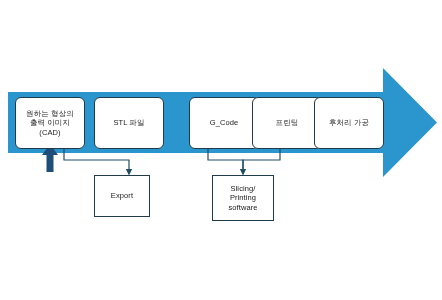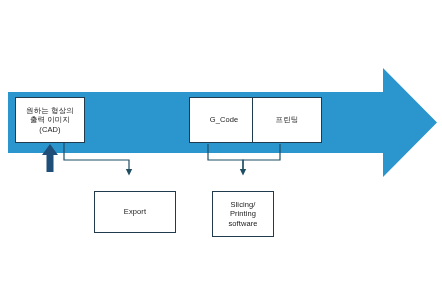--- a/index.html
+++ b/index.html
@@ -24,22 +24,22 @@
     text-align:center;
   }
   .node .lbl{
     font-size:7.5px;
     line-height:9.5px;
     color:#1A1A1A;
     letter-spacing:0.1px;
     white-space:pre-line;
     padding:0 2px;
   }
-  .stage-node{height:46px;top:97px;}
-  .support-node{height:42px;top:175px;margin-top:16px;}
+  .stage-node{height:52px;top:97px;border-radius:6px;}
+  .support-node{height:42px;top:175px;}
   .support-node.tall{height:46px;top:175px;}
 </style>
 </head>
 <body>
 
 <div id="stage">
 
   <svg id="svg-layer" viewBox="0 0 442 300">
 
     <g>
@@ -64,32 +64,38 @@
       <path d="M 50 144 L 58 155 L 53.5 155 L 53.5 172 L 46.5 172 L 46.5 155 L 42 155 Z" fill="#1F4E79"></path>
     </g>
   </svg>
 
   <div class="node stage-node" style="left:15px;width:70px;">
     <span class="lbl">원하는 형상의
 출력 이미지
 (CAD)</span>
   </div>
 
+  <div class="node stage-node" style="left:94px;width:70px;">
+    <span class="lbl">STL 파일</span>
+  </div>
 
   <div class="node stage-node" style="left:173px;width:70px;margin-left:16px;">
     <span class="lbl">G_Code</span>
   </div>
 
   <div class="node stage-node" style="left:252px;width:70px;">
     <span class="lbl">프린팅</span>
   </div>
 
+  <div class="node stage-node" style="left:314px;width:70px;">
+    <span class="lbl">후처리 가공</span>
+  </div>
 
 
-  <div class="node support-node" style="left:94px;width:82px;">
+  <div class="node support-node" style="left:94px;width:56px;">
     <span class="lbl">Export</span>
   </div>
 
   <div class="node support-node tall" style="left:212px;width:62px;">
     <span class="lbl">Slicing/
 Printing
 software</span>
   </div>
 
 </div>

